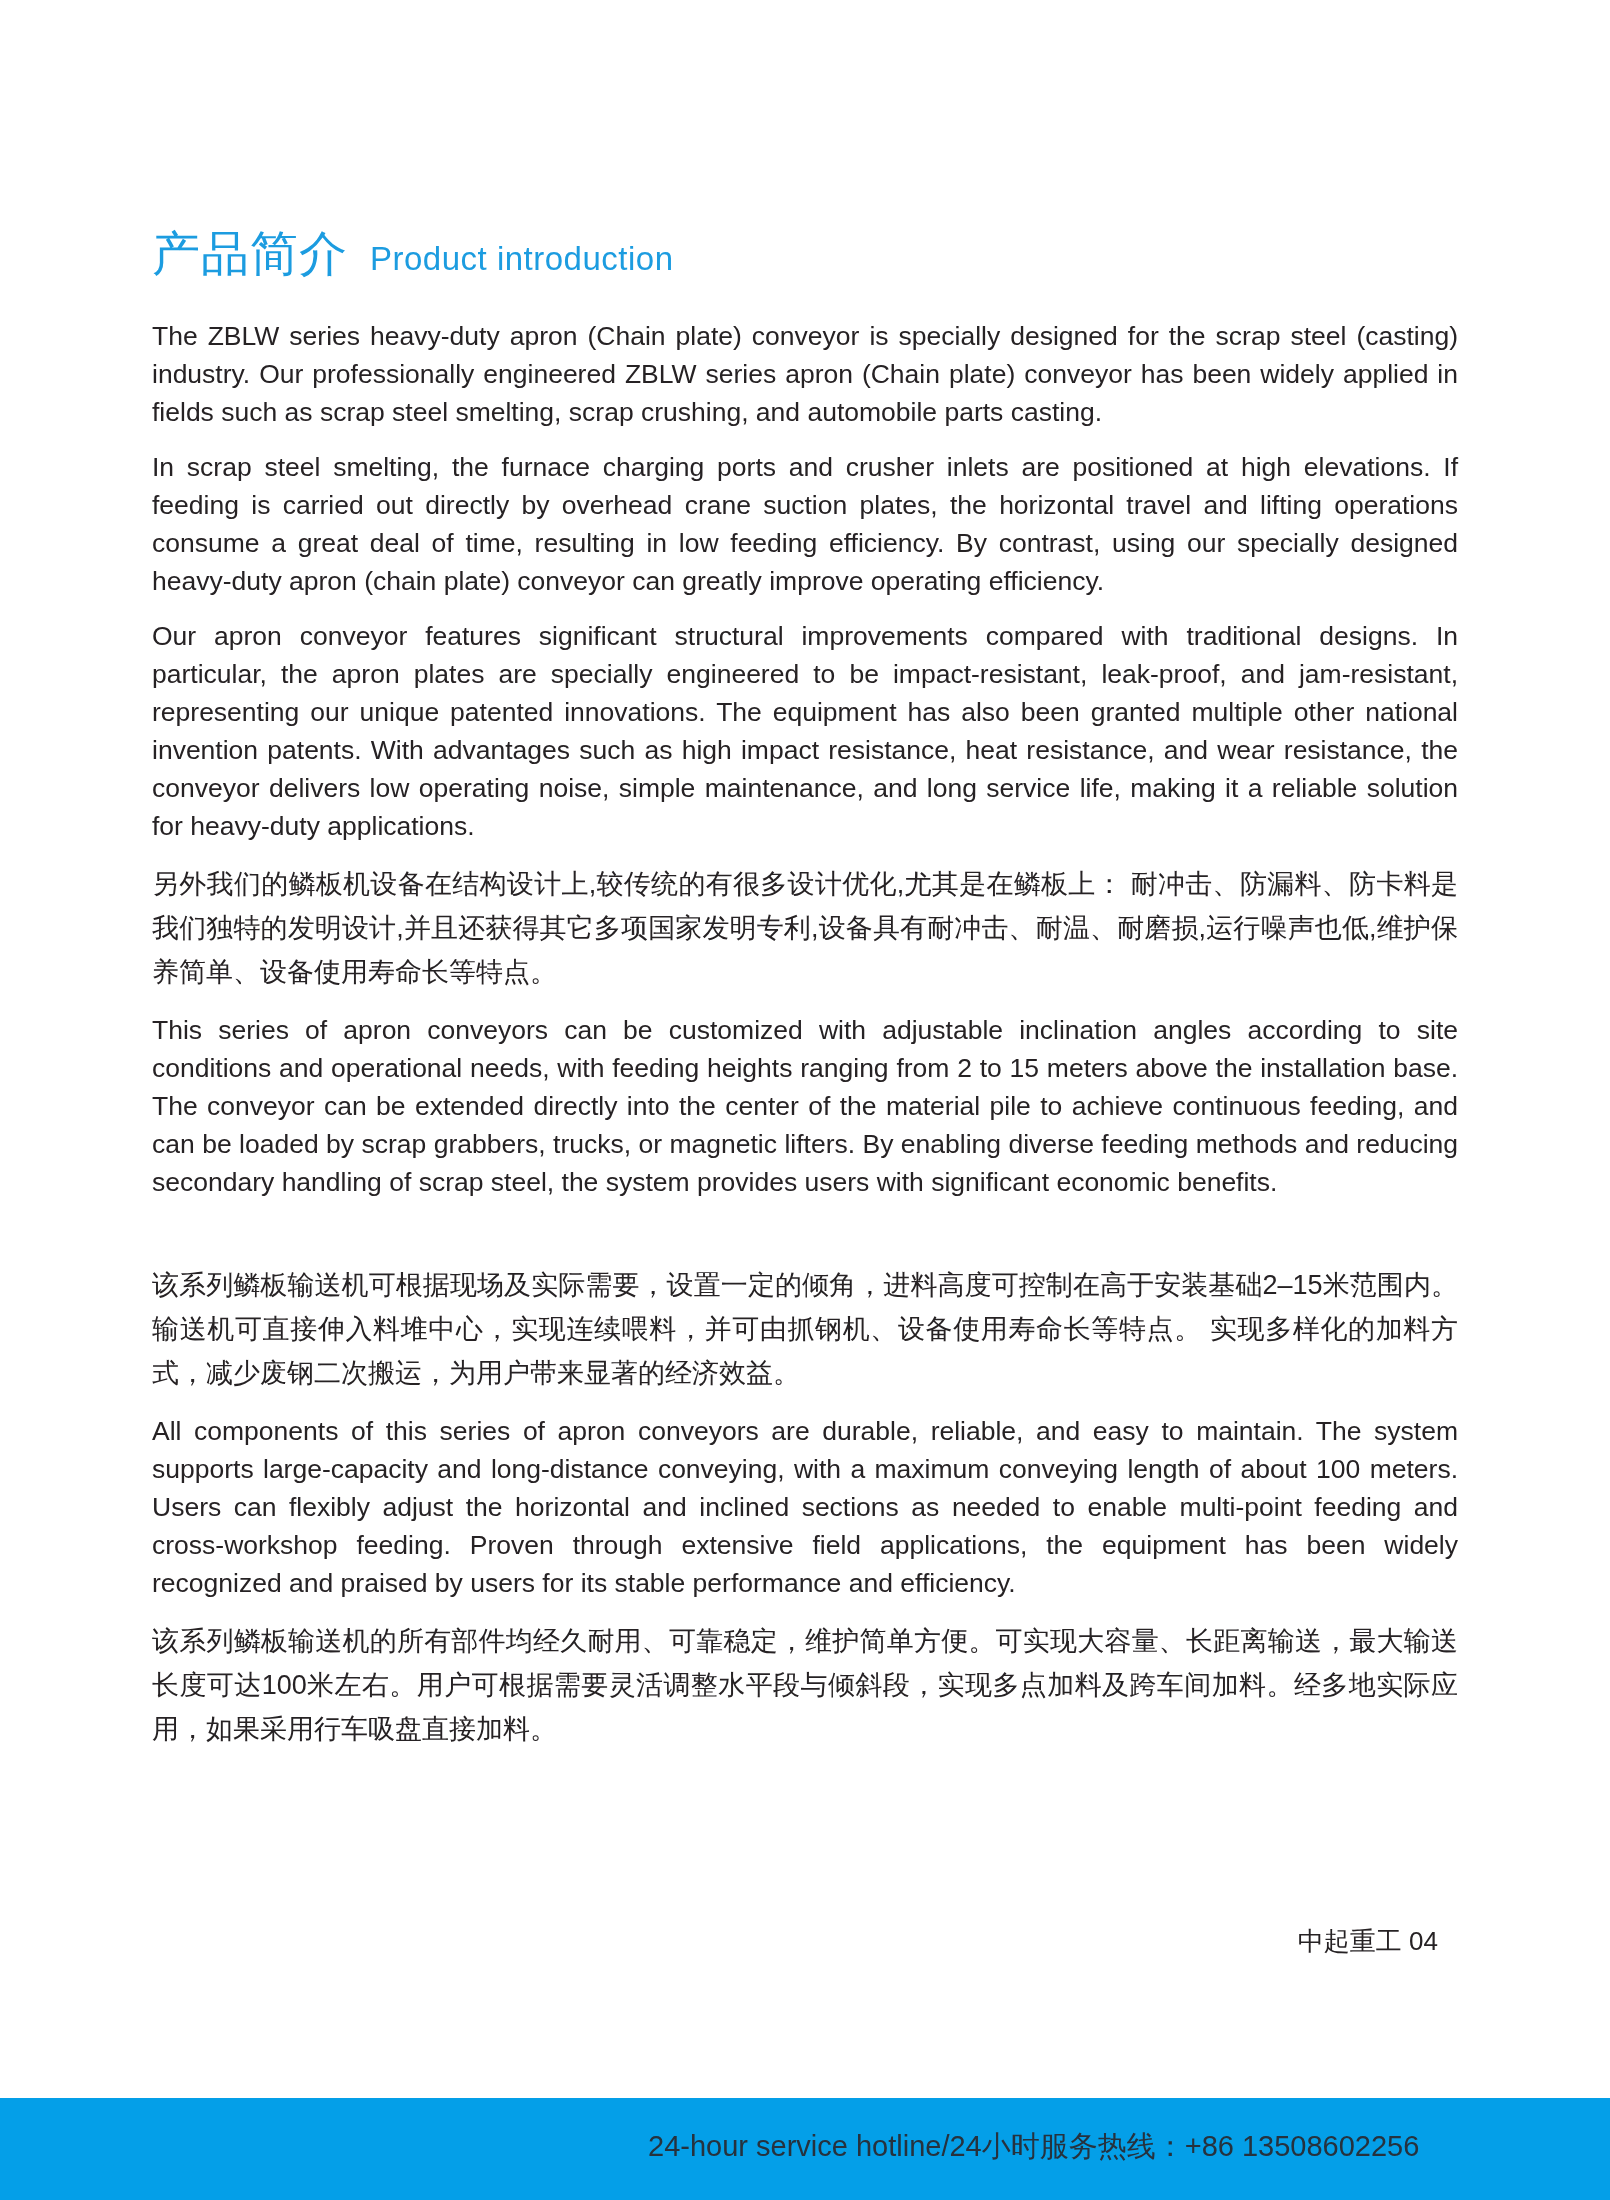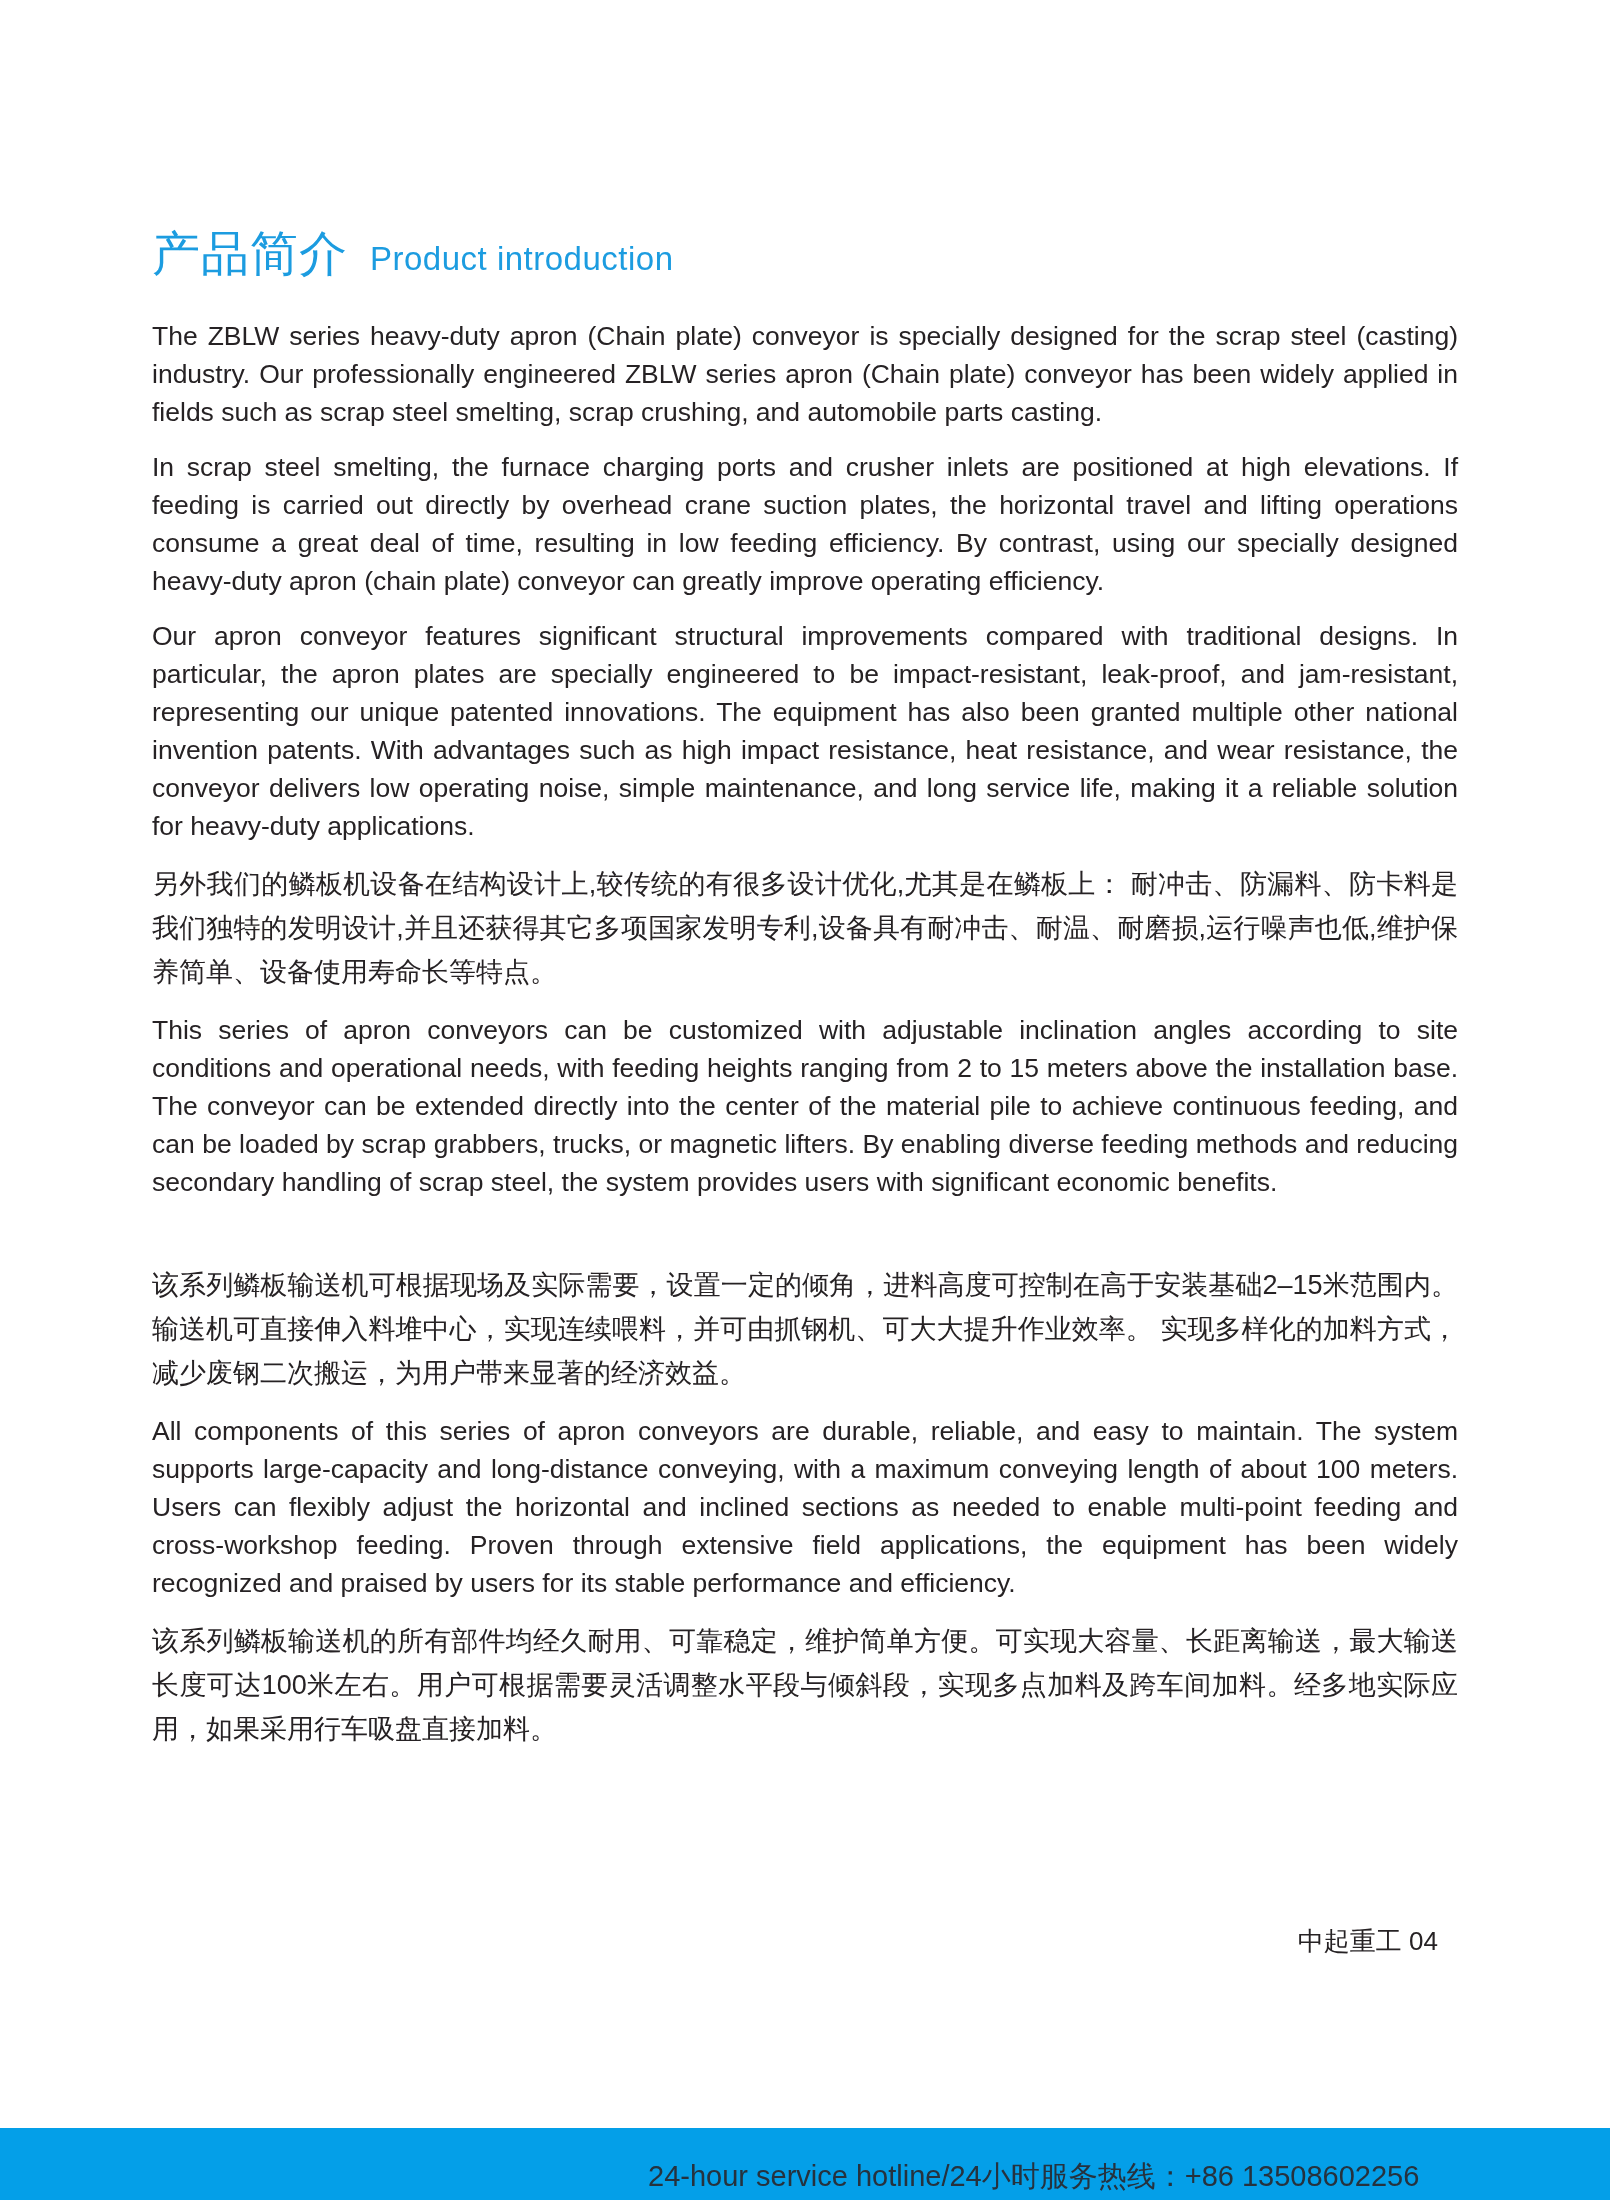--- a/index.html
+++ b/index.html
@@ -61,21 +61,21 @@
     top: 1924px;
     right: 172px;
     font-size: 26px;
     color: #262224;
   }
   .hotline-bar {
     position: absolute;
     left: 0;
     bottom: 0;
     width: 1610px;
-    height: 72px;
+    height: 102px;
     background: #049FE8;
     text-align: right;
   }
   .hotline-text {
     position: absolute;
     left: 648px;
     top: 0;
     line-height: 96px;
     font-size: 29px;
     color: #26323E;
@@ -92,21 +92,21 @@
     <div class="title-row">
       <span class="title-zh">产品简介</span>
       <span class="title-en">Product introduction</span>
     </div>
 
     <p class="para en">The ZBLW series heavy-duty apron (Chain plate) conveyor is specially designed for the scrap steel (casting) industry. Our professionally engineered ZBLW series apron (Chain plate) conveyor has been widely applied in fields such as scrap steel smelting, scrap crushing, and automobile parts casting.</p>
     <p class="para en">In scrap steel smelting, the furnace charging ports and crusher inlets are positioned at high elevations. If feeding is carried out directly by overhead crane suction plates, the horizontal travel and lifting operations consume a great deal of time, resulting in low feeding efficiency. By contrast, using our specially designed heavy-duty apron (chain plate) conveyor can greatly improve operating efficiency.</p>
     <p class="para en">Our apron conveyor features significant structural improvements compared with traditional designs. In particular, the apron plates are specially engineered to be impact-resistant, leak-proof, and jam-resistant, representing our unique patented innovations. The equipment has also been granted multiple other national invention patents. With advantages such as high impact resistance, heat resistance, and wear resistance, the conveyor delivers low operating noise, simple maintenance, and long service life, making it a reliable solution for heavy-duty applications.</p>
     <p class="para zh">另外我们的鳞板机设备在结构设计上,较传统的有很多设计优化,尤其是在鳞板上： 耐冲击、防漏料、防卡料是我们独特的发明设计,并且还获得其它多项国家发明专利,设备具有耐冲击、耐温、耐磨损,运行噪声也低,维护保养简单、设备使用寿命长等特点。</p>
     <p class="para en">This series of apron conveyors can be customized with adjustable inclination angles according to site conditions and operational needs, with feeding heights ranging from 2 to 15 meters above the installation base. The conveyor can be extended directly into the center of the material pile to achieve continuous feeding, and can be loaded by scrap grabbers, trucks, or magnetic lifters. By enabling diverse feeding methods and reducing secondary handling of scrap steel, the system provides users with significant economic benefits.</p>
-    <p class="para zh big-gap">该系列鳞板输送机可根据现场及实际需要，设置一定的倾角，进料高度可控制在高于安装基础2–15米范围内。输送机可直接伸入料堆中心，实现连续喂料，并可由抓钢机、可大大提升作业效率。 实现多样化的加料方式，减少废钢二次搬运，为用户带来显著的经济效益。</p>
+    <p class="para zh big-gap">该系列鳞板输送机可根据现场及实际需要，设置一定的倾角，进料高度可控制在高于安装基础2–15米范围内。输送机可直接伸入料堆中心，实现连续喂料，并可由抓钢机、设备使用寿命长等特点。 实现多样化的加料方式，减少废钢二次搬运，为用户带来显著的经济效益。</p>
     <p class="para en">All components of this series of apron conveyors are durable, reliable, and easy to maintain. The system supports large-capacity and long-distance conveying, with a maximum conveying length of about 100 meters. Users can flexibly adjust the horizontal and inclined sections as needed to enable multi-point feeding and cross-workshop feeding. Proven through extensive field applications, the equipment has been widely recognized and praised by users for its stable performance and efficiency.</p>
     <p class="para zh">该系列鳞板输送机的所有部件均经久耐用、可靠稳定，维护简单方便。可实现大容量、长距离输送，最大输送长度可达100米左右。用户可根据需要灵活调整水平段与倾斜段，实现多点加料及跨车间加料。经多地实际应用，如果采用行车吸盘直接加料。</p>
 
   </div>
 
   <div class="brand-footer">中起重工 04</div>
 
   <div class="hotline-bar" style="background: rgb(4, 159, 232);">
     <span class="hotline-text">24-hour service hotline/24小时服务热线：+86 13508602256</span>
   </div>

